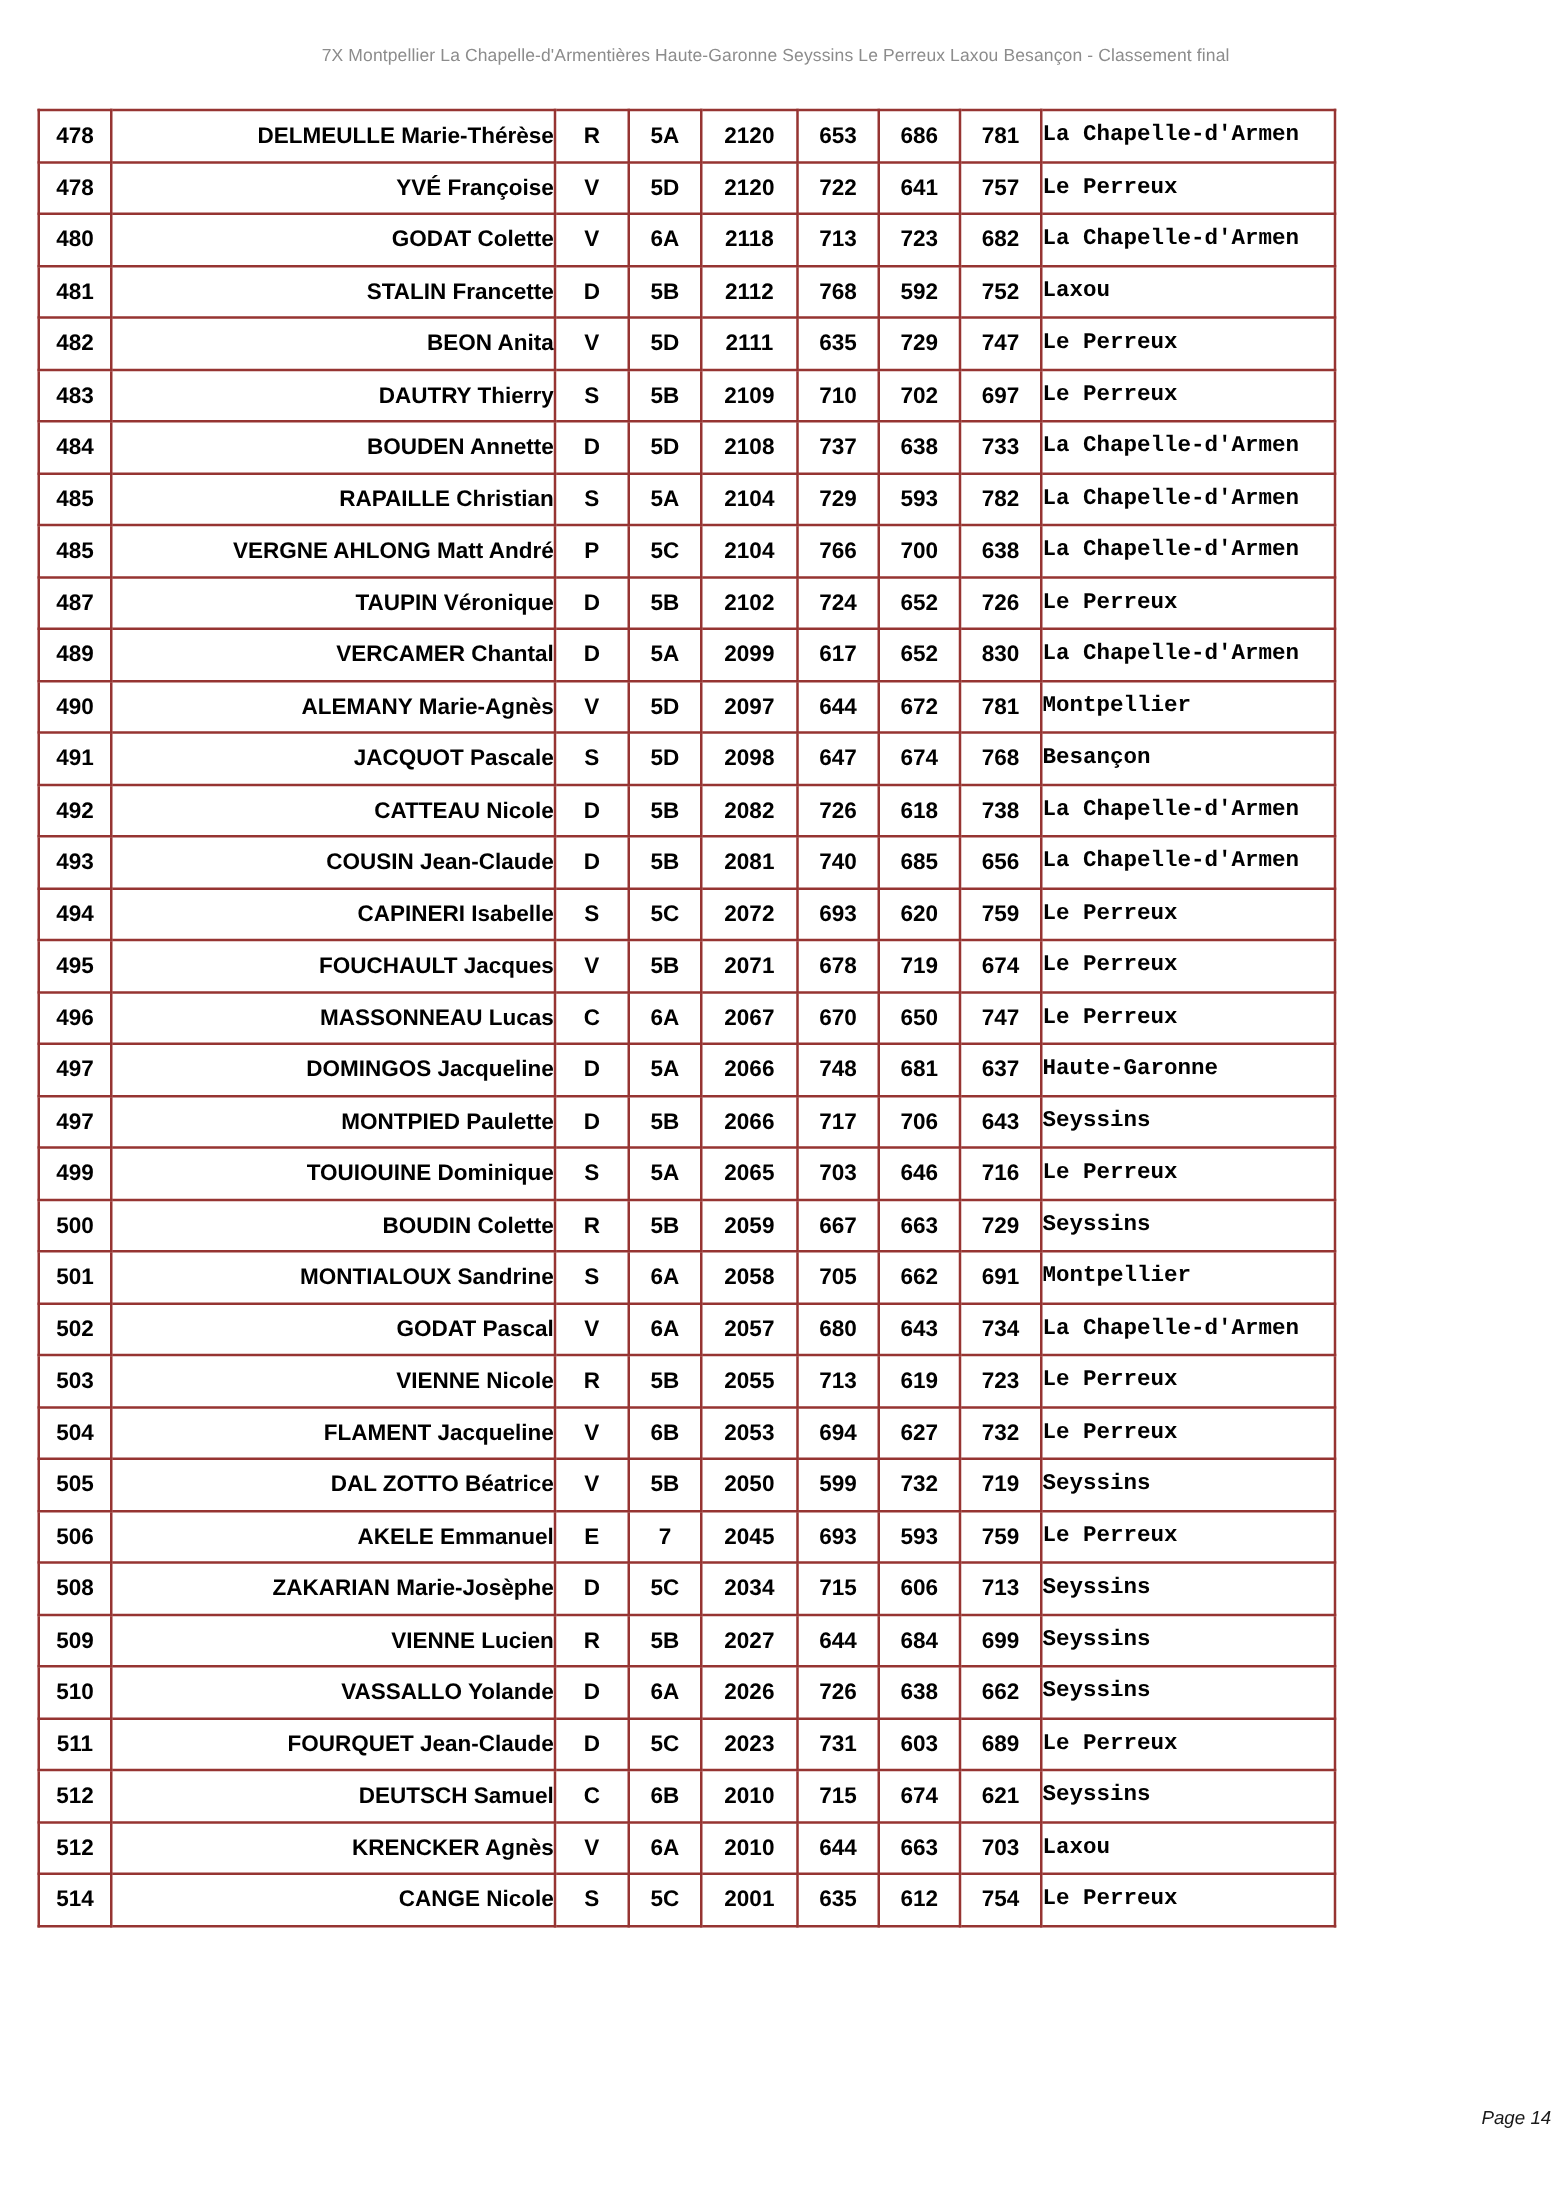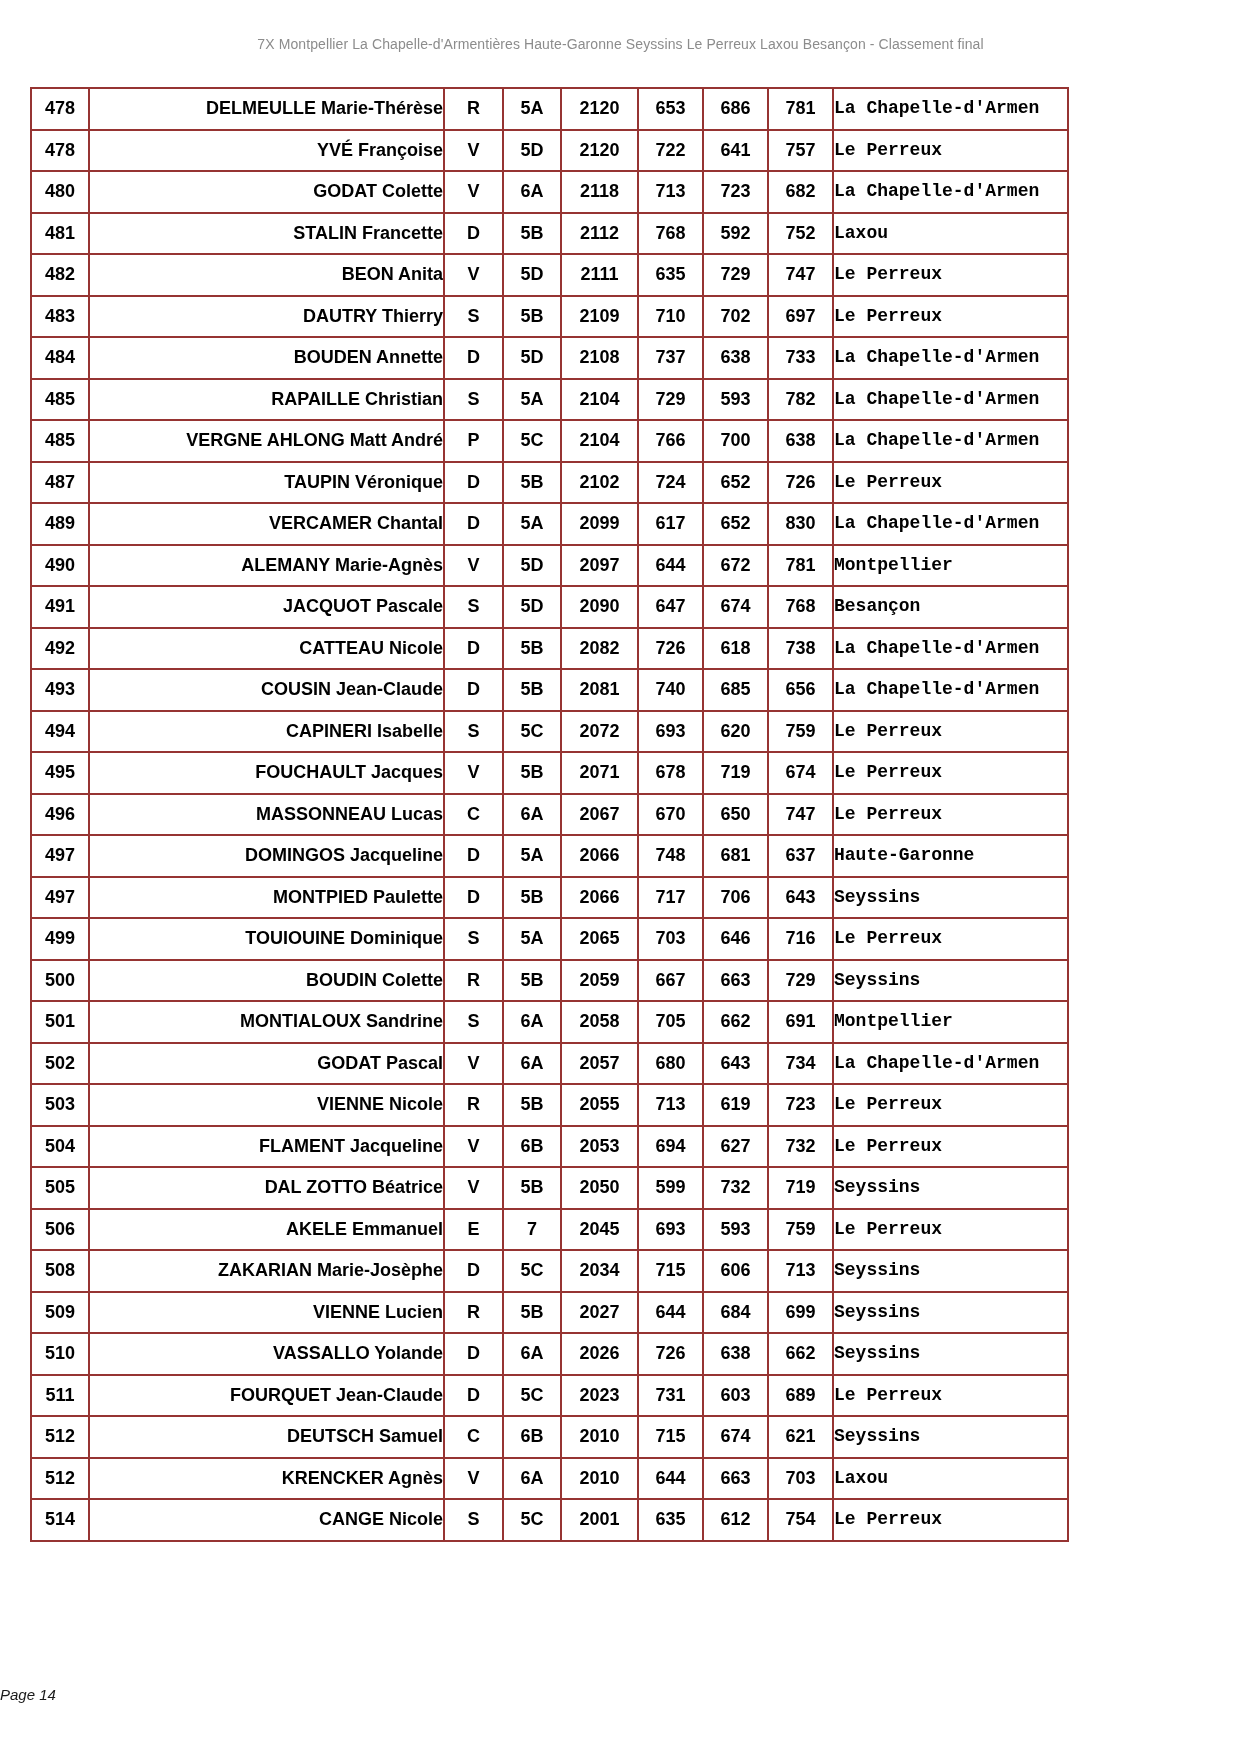--- a/index.html
+++ b/index.html
@@ -27,21 +27,21 @@
     font-size:18px;font-weight:bold;color:var(--text-color);
     vertical-align:middle;line-height:1.05;
     padding:0;overflow:hidden;white-space:nowrap;
   }
   table.results tr{height:41.5px;}
   td.c-center{text-align:center;}
   td.c-name{text-align:right;padding-left:11px;}
   td.c-club{text-align:left;padding-left:10px;font-family:Liberation Mono, monospace;}
   .doc-footer{
     position:absolute;top:1686px;left:0;width:1241px;
-    text-align:left;font-size:15px;font-style:italic;color:#1a1a1a;
+    text-align:right;font-size:15px;font-style:italic;color:#1a1a1a;
   }
 </style>
 </head>
 <body>
 
 <div class="doc-header">7X Montpellier La Chapelle-d'Armentières Haute-Garonne Seyssins Le Perreux Laxou Besançon - Classement final</div>
 
 <table class="results">
   <colgroup>
     <col style="width:58px">
@@ -185,21 +185,21 @@
         <td class="c-center">644</td>
         <td class="c-center">672</td>
         <td class="c-center">781</td>
         <td class="c-club">Montpellier</td>
       </tr>
       <tr>
         <td class="c-center">491</td>
         <td class="c-name">JACQUOT Pascale</td>
         <td class="c-center">S</td>
         <td class="c-center">5D</td>
-        <td class="c-center">2090</td>
+        <td class="c-center">2098</td>
         <td class="c-center">647</td>
         <td class="c-center">674</td>
         <td class="c-center">768</td>
         <td class="c-club">Besançon</td>
       </tr>
       <tr>
         <td class="c-center">492</td>
         <td class="c-name">CATTEAU Nicole</td>
         <td class="c-center">D</td>
         <td class="c-center">5B</td>

